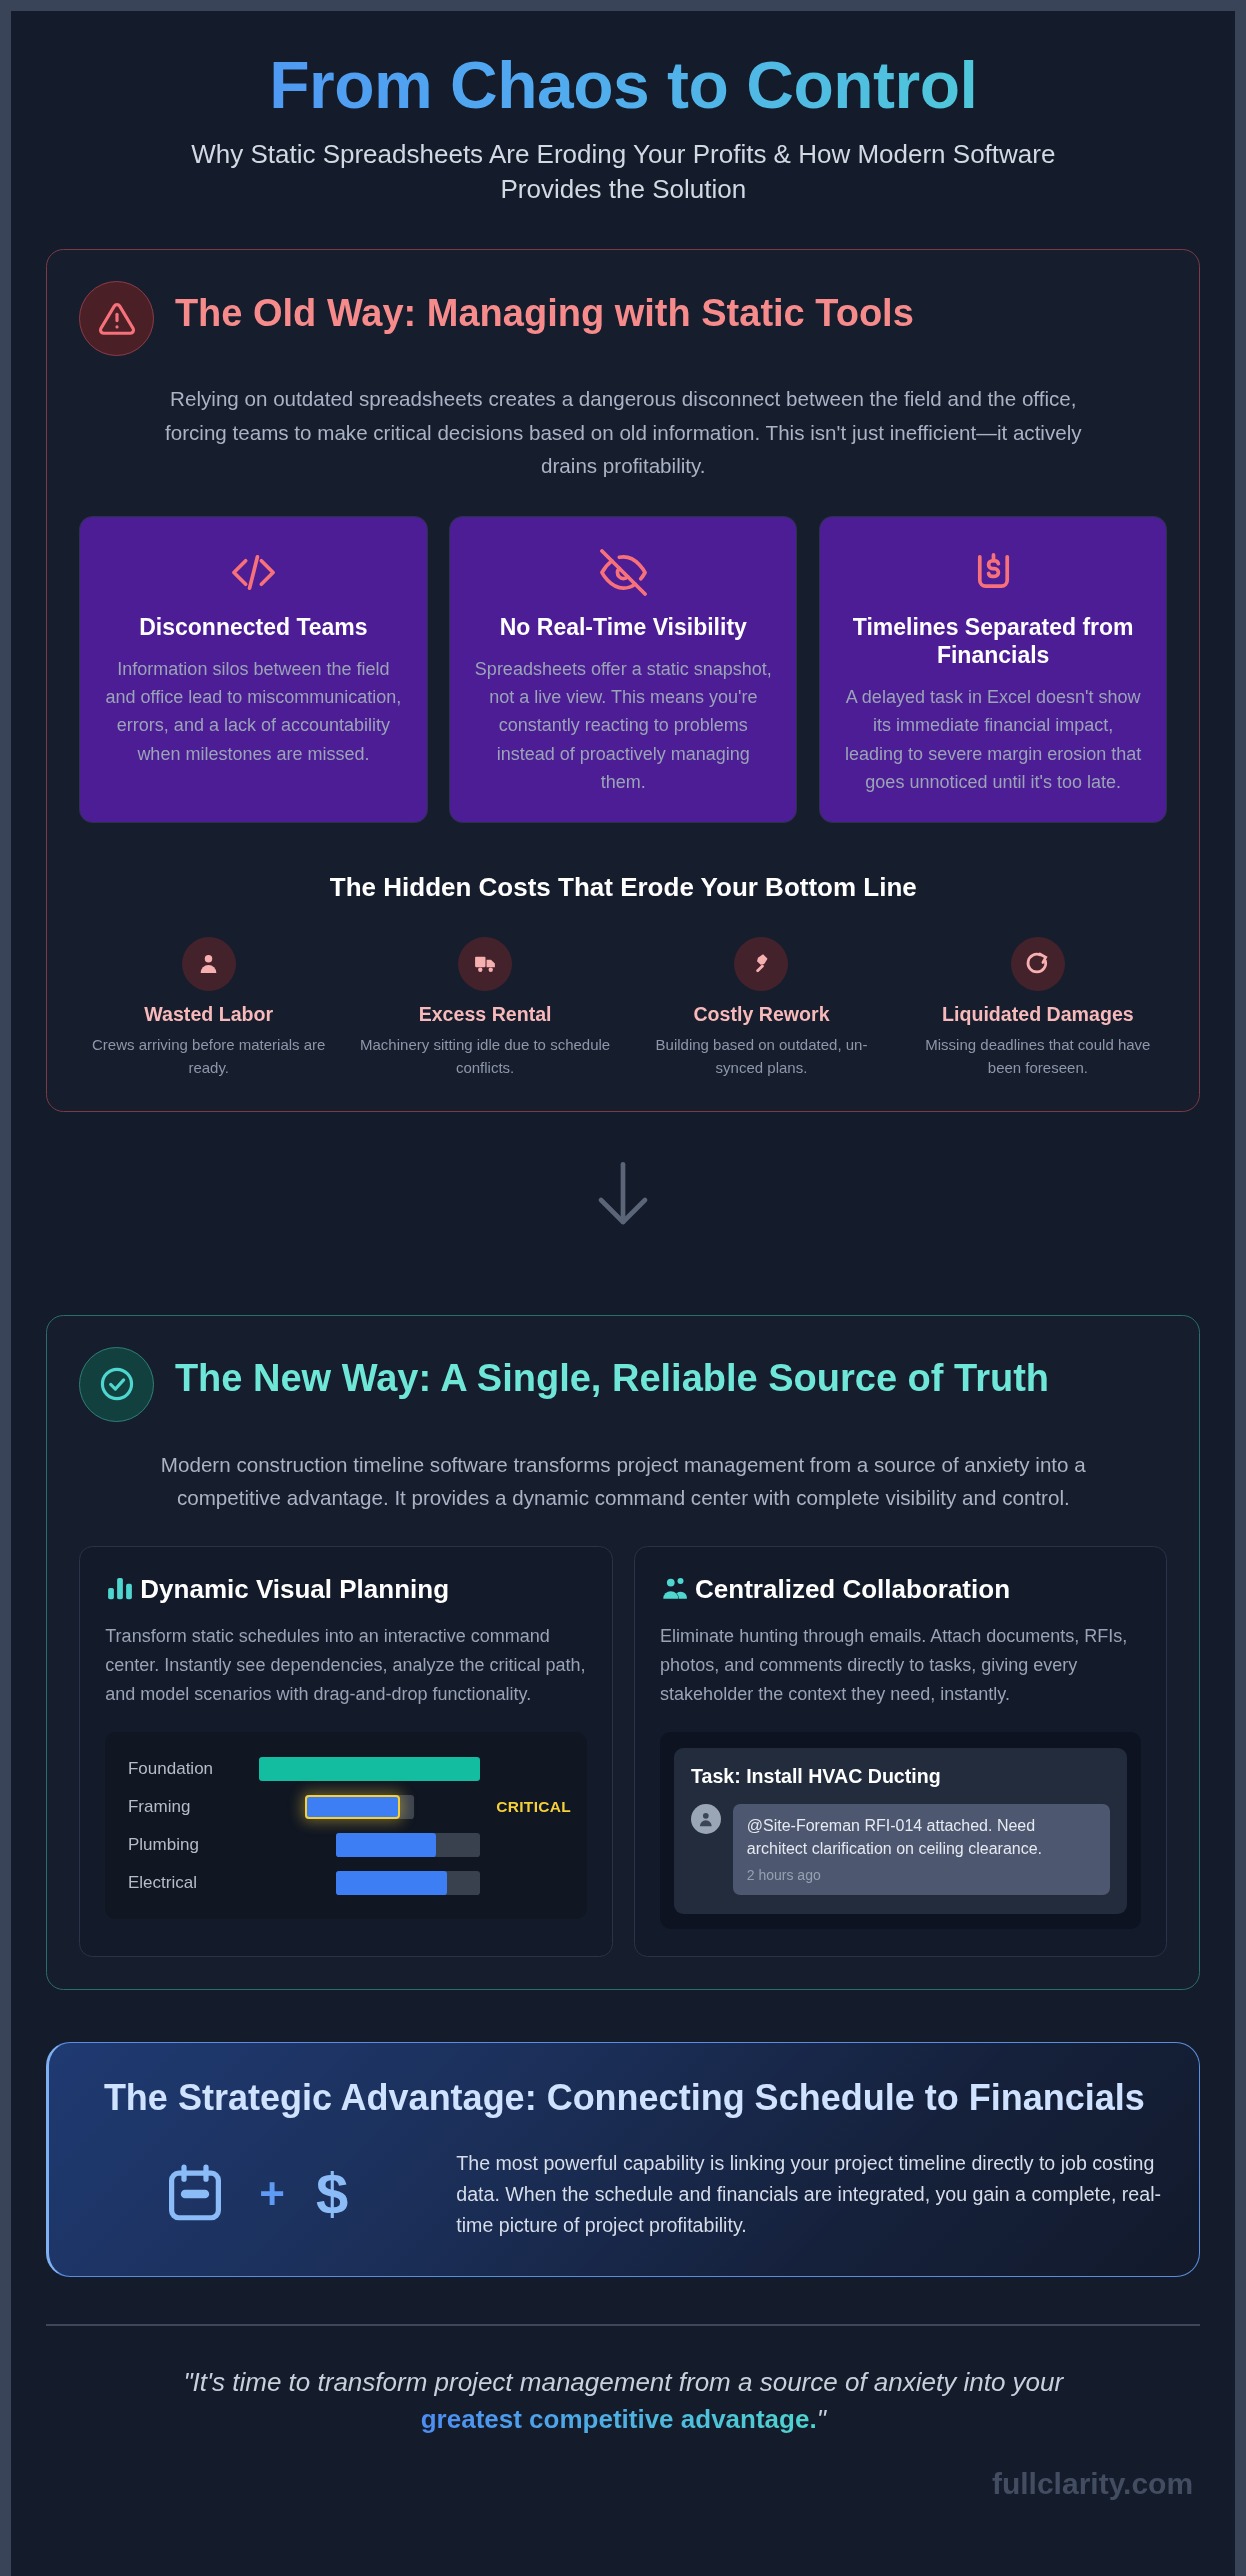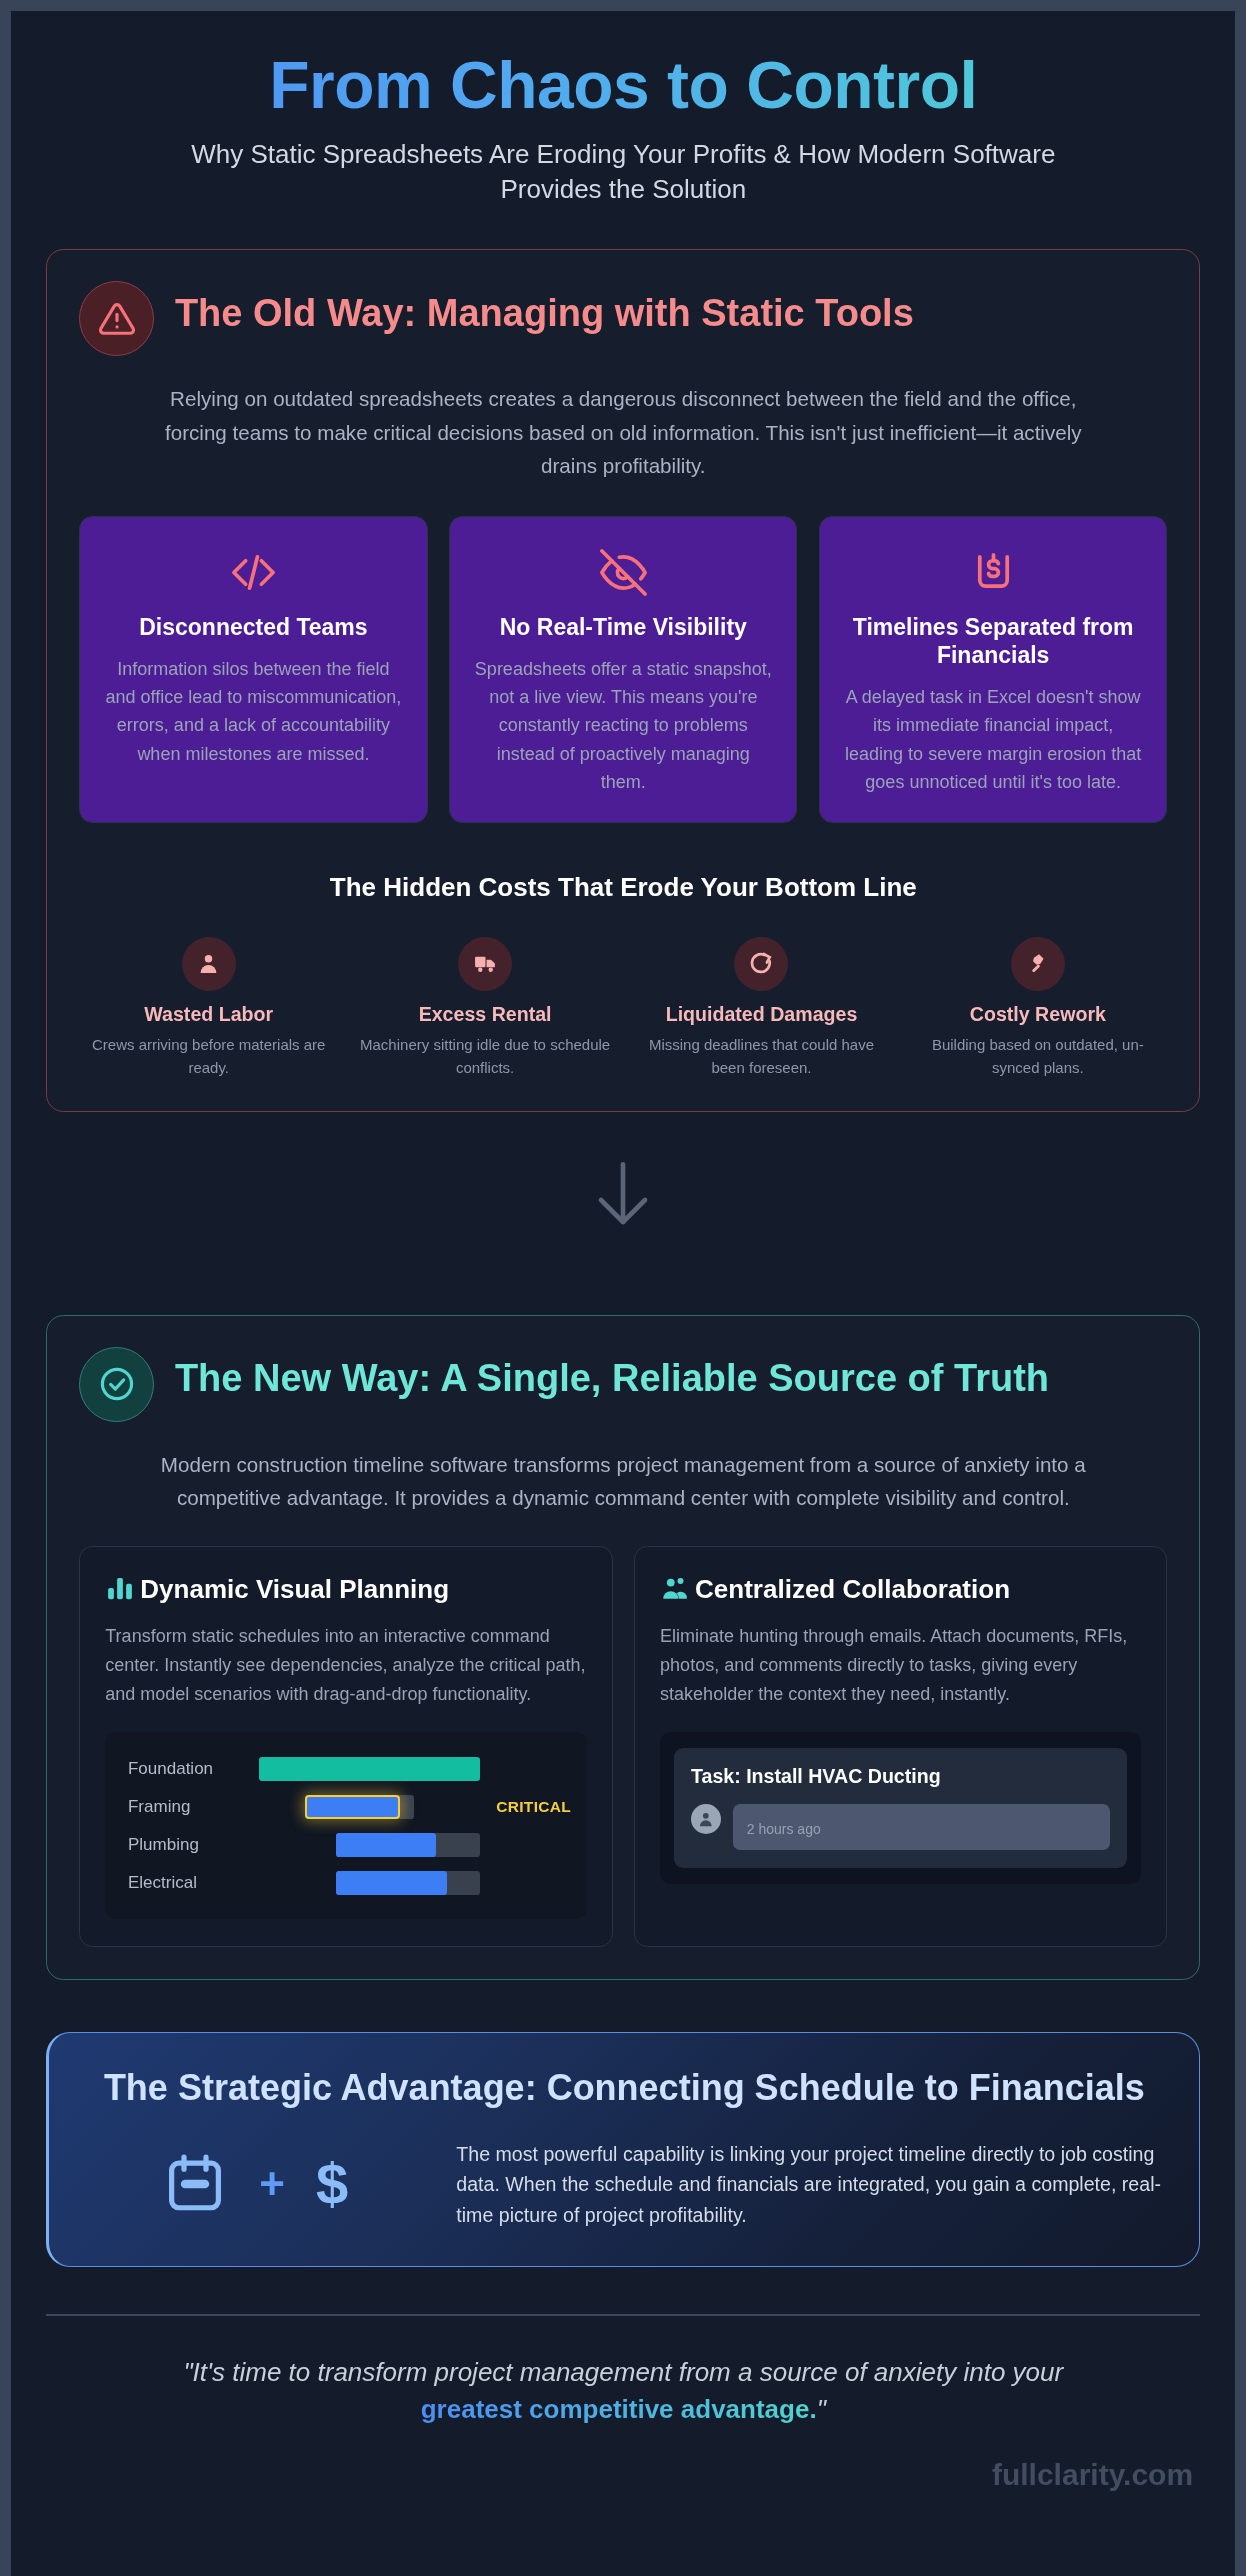--- a/index.html
+++ b/index.html
@@ -317,38 +317,38 @@
             <circle cx="7" cy="18" r="2.1"></circle>
                 <circle cx="17" cy="18" r="2.1"></circle>
           </svg>
         </div>
         <div class="cost-label">Excess Rental</div>
         <div class="cost-desc">Machinery sitting idle due to schedule conflicts.</div>
       </div>
 
       <div class="cost-item">
         <div class="cost-circle">
+          <svg width="25" height="25" viewBox="0 0 24 24" fill="#f7b0b0">
+            <path d="M13.5 3.2 8.6 6.4l-.9 3.4 3.5 3.5 3.4-.9 3.2-4.9z"></path>
+            <rect x="9.2" y="12.2" width="2.8" height="9" rx="1.2" transform="rotate(45 10.6 16.7)"></rect>
+          </svg>
+        </div>
+        <div class="cost-label">Costly Rework</div>
+        <div class="cost-desc">Building based on outdated, un-synced plans.</div>
+      </div>
+
+      <div class="cost-item">
+        <div class="cost-circle">
           <svg width="25" height="25" viewBox="0 0 24 24" fill="none" stroke="#f7b0b0" stroke-width="2.6" stroke-linecap="round">
             <path d="M19.6 9.4A8.5 8.5 0 1 1 14.8 3.8"></path>
             <path d="M14.2 2.9 19.9 6.1 17.2 11"></path>
           </svg>
         </div>
         <div class="cost-label">Liquidated Damages</div>
         <div class="cost-desc">Missing deadlines that could have been foreseen.</div>
-      </div>
-
-      <div class="cost-item">
-        <div class="cost-circle">
-          <svg width="25" height="25" viewBox="0 0 24 24" fill="#f7b0b0">
-            <path d="M13.5 3.2 8.6 6.4l-.9 3.4 3.5 3.5 3.4-.9 3.2-4.9z"></path>
-            <rect x="9.2" y="12.2" width="2.8" height="9" rx="1.2" transform="rotate(45 10.6 16.7)"></rect>
-          </svg>
-        </div>
-        <div class="cost-label">Costly Rework</div>
-        <div class="cost-desc">Building based on outdated, un-synced plans.</div>
       </div>
 
     </div>
   </section>
 
   <div class="arrow-wrap">
     <svg width="66" height="77" viewBox="0 0 24 28" fill="none" stroke="#5b6578" stroke-width="1.7" stroke-linecap="round" stroke-linejoin="round">
       <line x1="12" y1="3" x2="12" y2="24"></line>
       <polyline points="4 16 12 24 20 16"></polyline>
     </svg>
@@ -440,20 +440,21 @@
           <div class="task-inner">
             <div class="task-title">Task: Install HVAC Ducting</div>
             <div class="task-row">
               <div class="task-avatar">
                 <svg width="19.6" height="19.6" viewBox="0 0 24 24" fill="#3b4556">
                   <circle cx="12" cy="8.4" r="3.5"></circle>
                       <path d="M4.8 21a7.2 7.2 0 0 1 14.4 0z"></path>
                 </svg>
               </div>
               <div class="task-bubble">
+                <div class="task-msg">@Site-Foreman RFI-014 attached. Need architect clarification on ceiling clearance.</div>
                 <div class="task-time">2 hours ago</div>
               </div>
             </div>
           </div>
         </div>
       </div>
 
     </div>
   </section>
 

